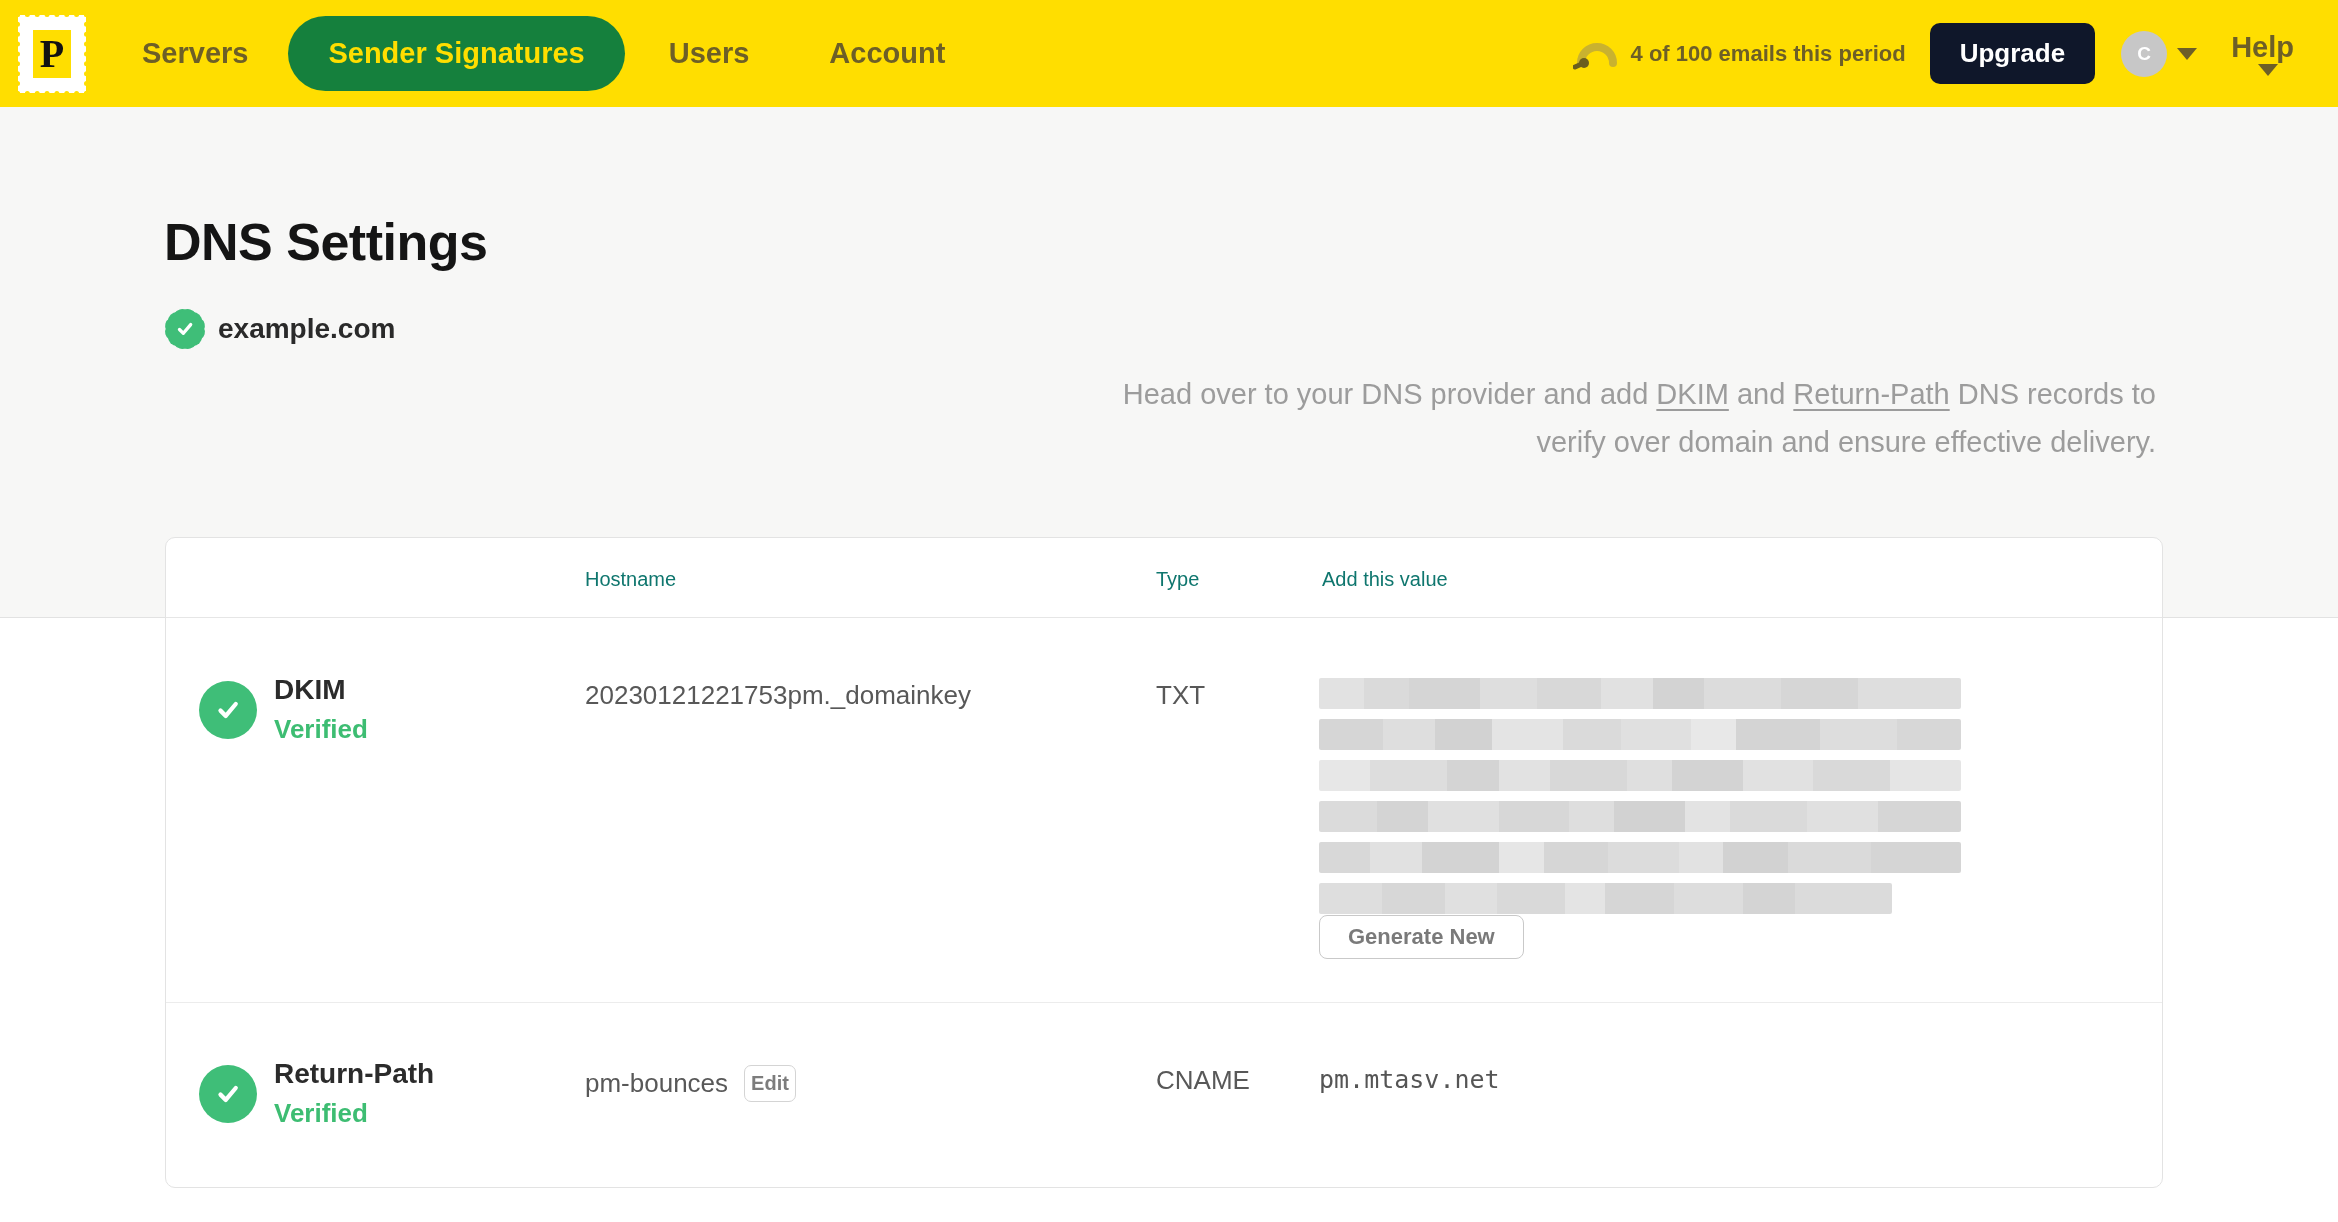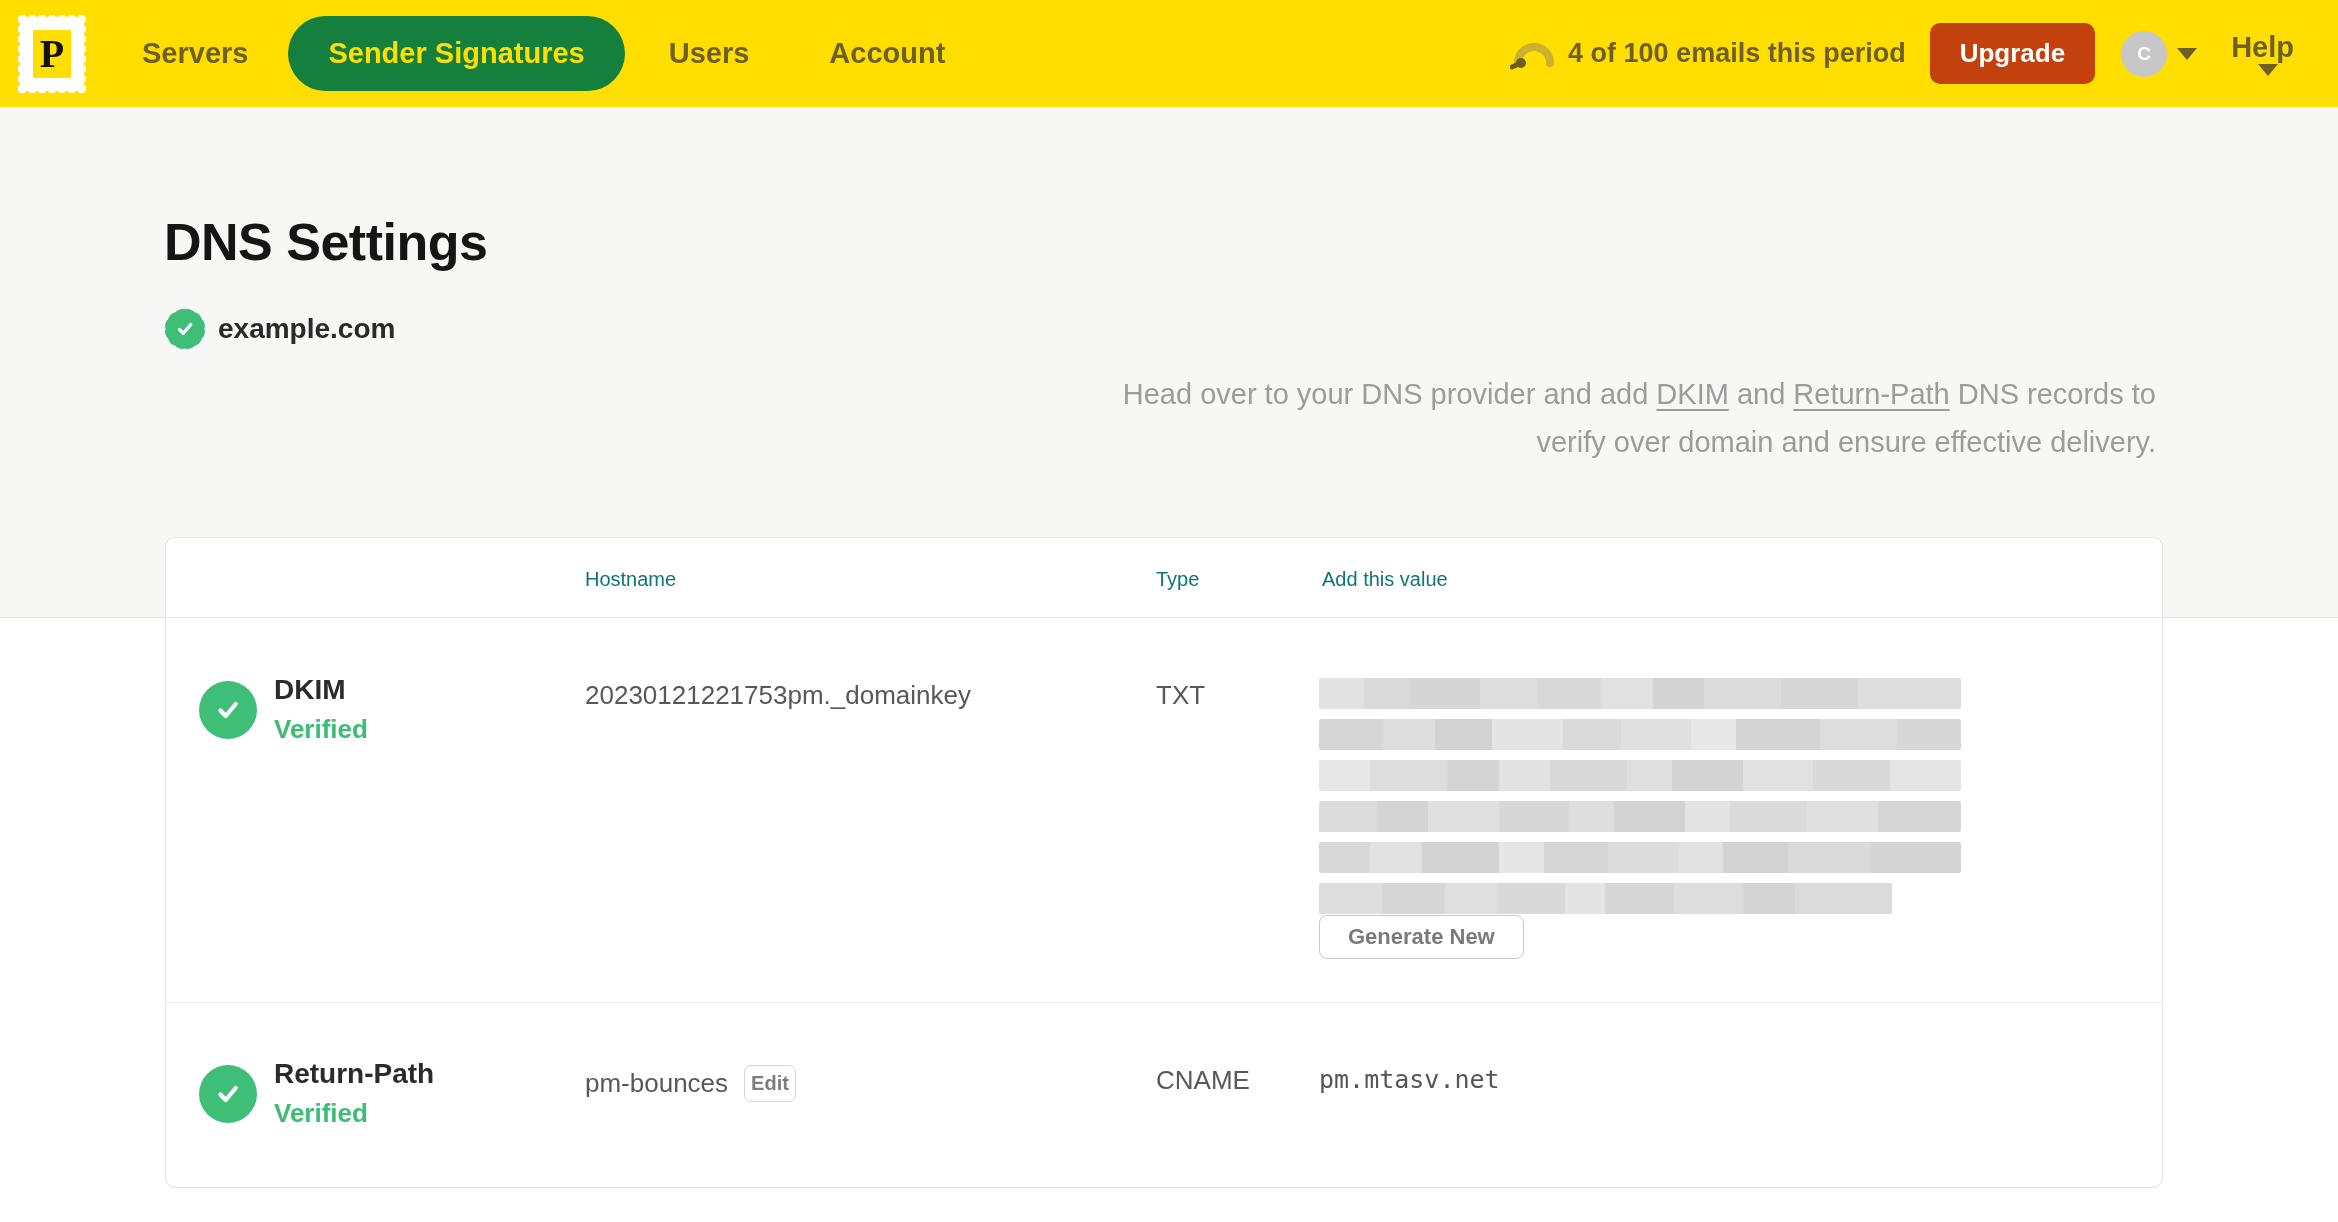--- a/index.html
+++ b/index.html
@@ -43,25 +43,25 @@
     background:#15803d; color:#FFDE00;
     border-radius:44px; padding:21px 40px;
     margin-left:-40px; margin-right:44px;
   }
   .nav-right {
     position:absolute; right:44px; top:0; height:107px;
     display:flex; align-items:center;
   }
   .gauge { margin-right:12px; display:flex; align-items:center; }
   .usage-text {
-    font-size:27px; font-weight:700; color:#6D5F27; white-space:nowrap;
+    font-size:22px; font-weight:700; color:#6D5F27; white-space:nowrap;
   }
   .upgrade-btn {
     margin-left:24px;
-    background:#c2410c; color:#ffffff;
+    background:#0f172a; color:#ffffff;
     font-size:26px; font-weight:700;
     border:none; border-radius:10px;
     padding:15px 30px; cursor:pointer;
     font-family:"Liberation Sans", sans-serif;
   }
   .avatar-group {
     margin-left:26px; display:flex; align-items:center; cursor:pointer;
   }
   .avatar {
     width:46px; height:46px; border-radius:50%;

